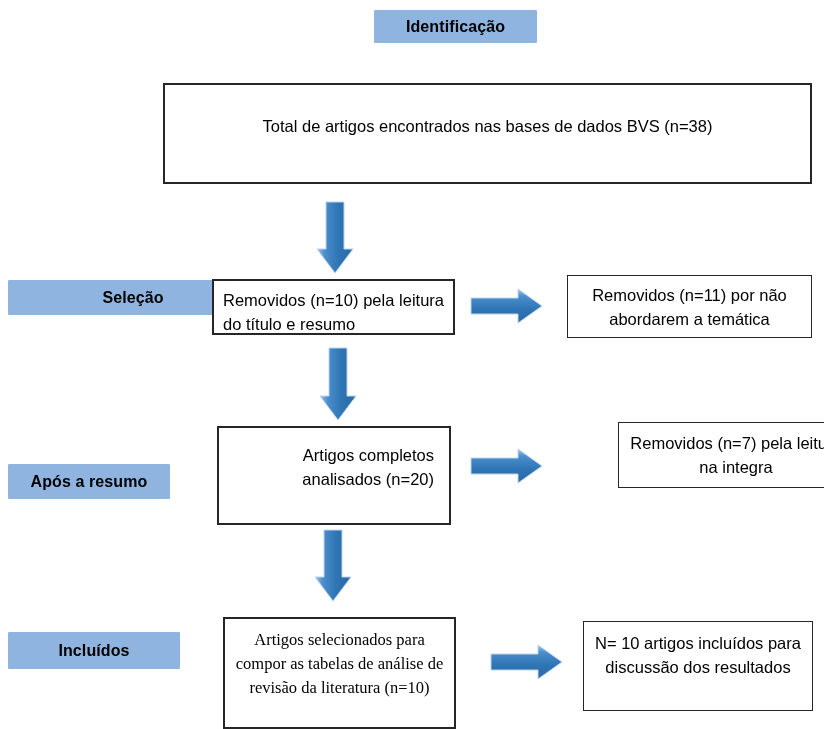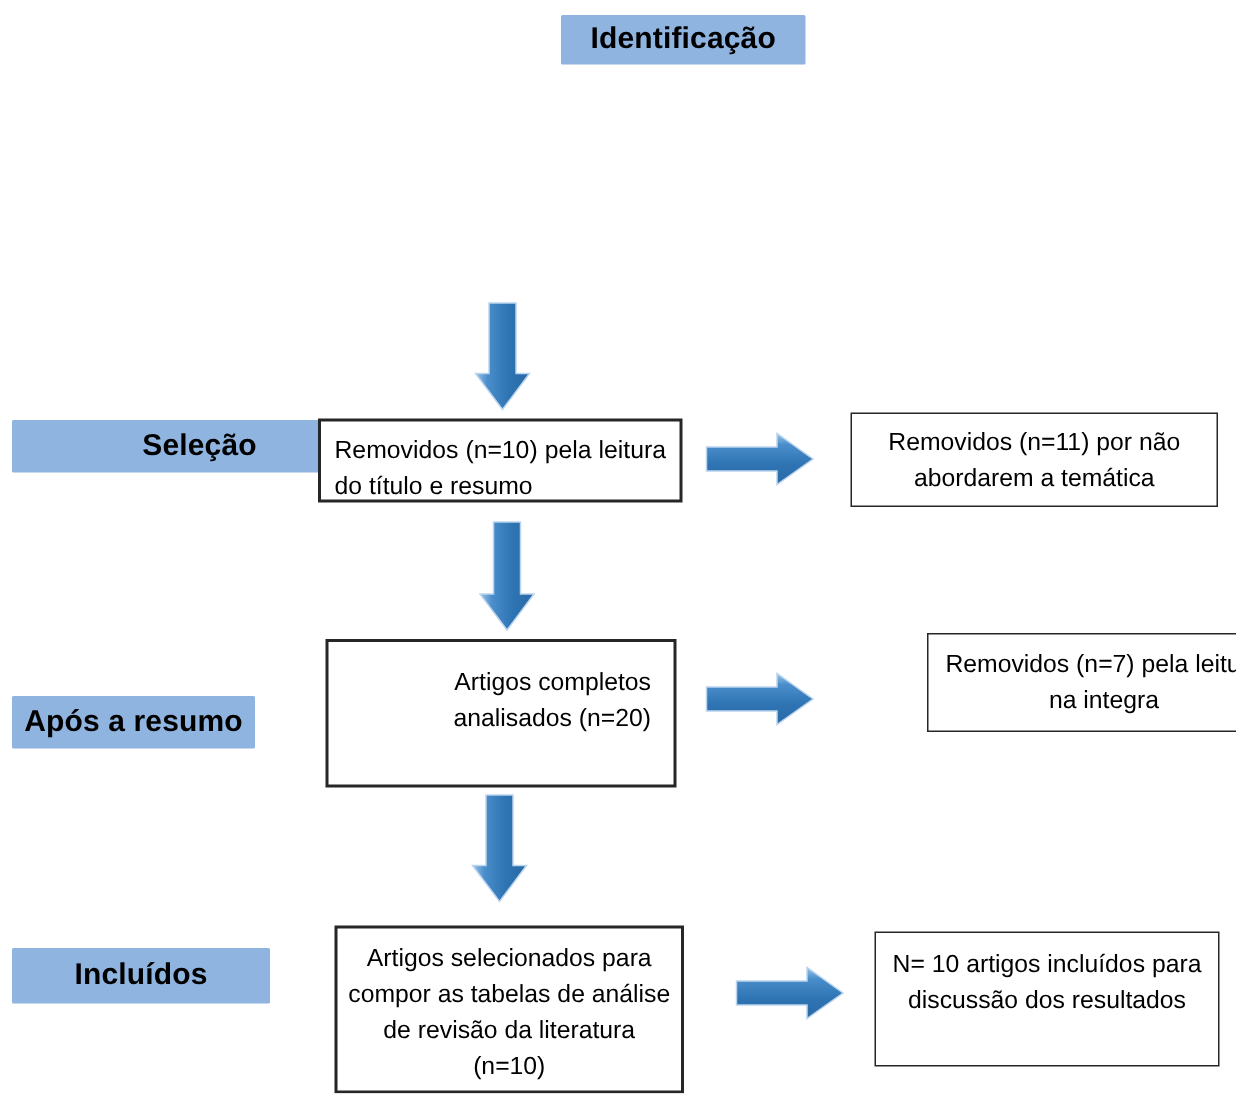--- a/index.html
+++ b/index.html
@@ -19,21 +19,21 @@
     overflow: hidden;
   }
 
   
   .pill {
     position: absolute;
     background: #8fb4e0;
     border-radius: 1px;
     color: #000000;
     font-weight: bold;
-    font-size: 20px;
+    font-size: 16px;
     display: flex;
     align-items: center;
     justify-content: center;
     text-align: center;
     letter-spacing: 0.1px;
   }
 
   
   .box {
     position: absolute;
@@ -79,20 +79,23 @@
   </div>
 
   <div class="pill" style="left:8px; top:464px; width:162px; height:35px;">
     <span>Após a resumo</span>
   </div>
 
   <div class="pill" style="left:8px; top:632px; width:172px; height:37px;">
     <span>Incluídos</span>
   </div>
 
+  <div class="box" style="left:163px; top:83px; width:649px; height:101px;">
+    <div class="txt center" style="top:30px;">Total de artigos encontrados nas bases de dados BVS (n=38)</div>
+  </div>
 
   <div class="arrow" style="left:316px; top:201px;">
     <svg width="38" height="74" viewBox="0 0 38 74">
       <defs>
         <linearGradient id="gDown1" x1="0" y1="0" x2="1" y2="0">
           <stop offset="0%" stop-color="#9dc3e6"></stop>
           <stop offset="22%" stop-color="#4a8ecb"></stop>
           <stop offset="60%" stop-color="#2f74b3"></stop>
           <stop offset="100%" stop-color="#2a6aa6"></stop>
         </linearGradient>
@@ -167,21 +170,21 @@
           <stop offset="22%" stop-color="#4a8ecb"></stop>
           <stop offset="60%" stop-color="#2f74b3"></stop>
           <stop offset="100%" stop-color="#2a6aa6"></stop>
         </linearGradient>
       </defs>
       <polygon points="10,1 28,1 28,48 37,48 19,72 1,48 10,48" fill="url(#gDown3)" stroke="#bcd5ee" stroke-width="1"></polygon>
     </svg>
   </div>
 
   <div class="box" style="left:223px; top:617px; width:233px; height:112px;">
-    <div class="txt center" style="top:9px; left:6px; right:6px;">Artigos selecionados para compor as tabelas de análise de revisão da literatura (n=10)</div>
+    <div class="txt center" style="top:9px; left:6px; right:6px;font-family:Liberation Serif, serif;">Artigos selecionados para compor as tabelas de análise de revisão da literatura (n=10)</div>
   </div>
 
   <div class="arrow" style="left:490px; top:644px;">
     <svg width="74" height="36" viewBox="0 0 74 36">
       <defs>
         <linearGradient id="gRight3" x1="0" y1="0" x2="0" y2="1">
           <stop offset="0%" stop-color="#9dc3e6"></stop>
           <stop offset="22%" stop-color="#4a8ecb"></stop>
           <stop offset="60%" stop-color="#2f74b3"></stop>
           <stop offset="100%" stop-color="#2a6aa6"></stop>

